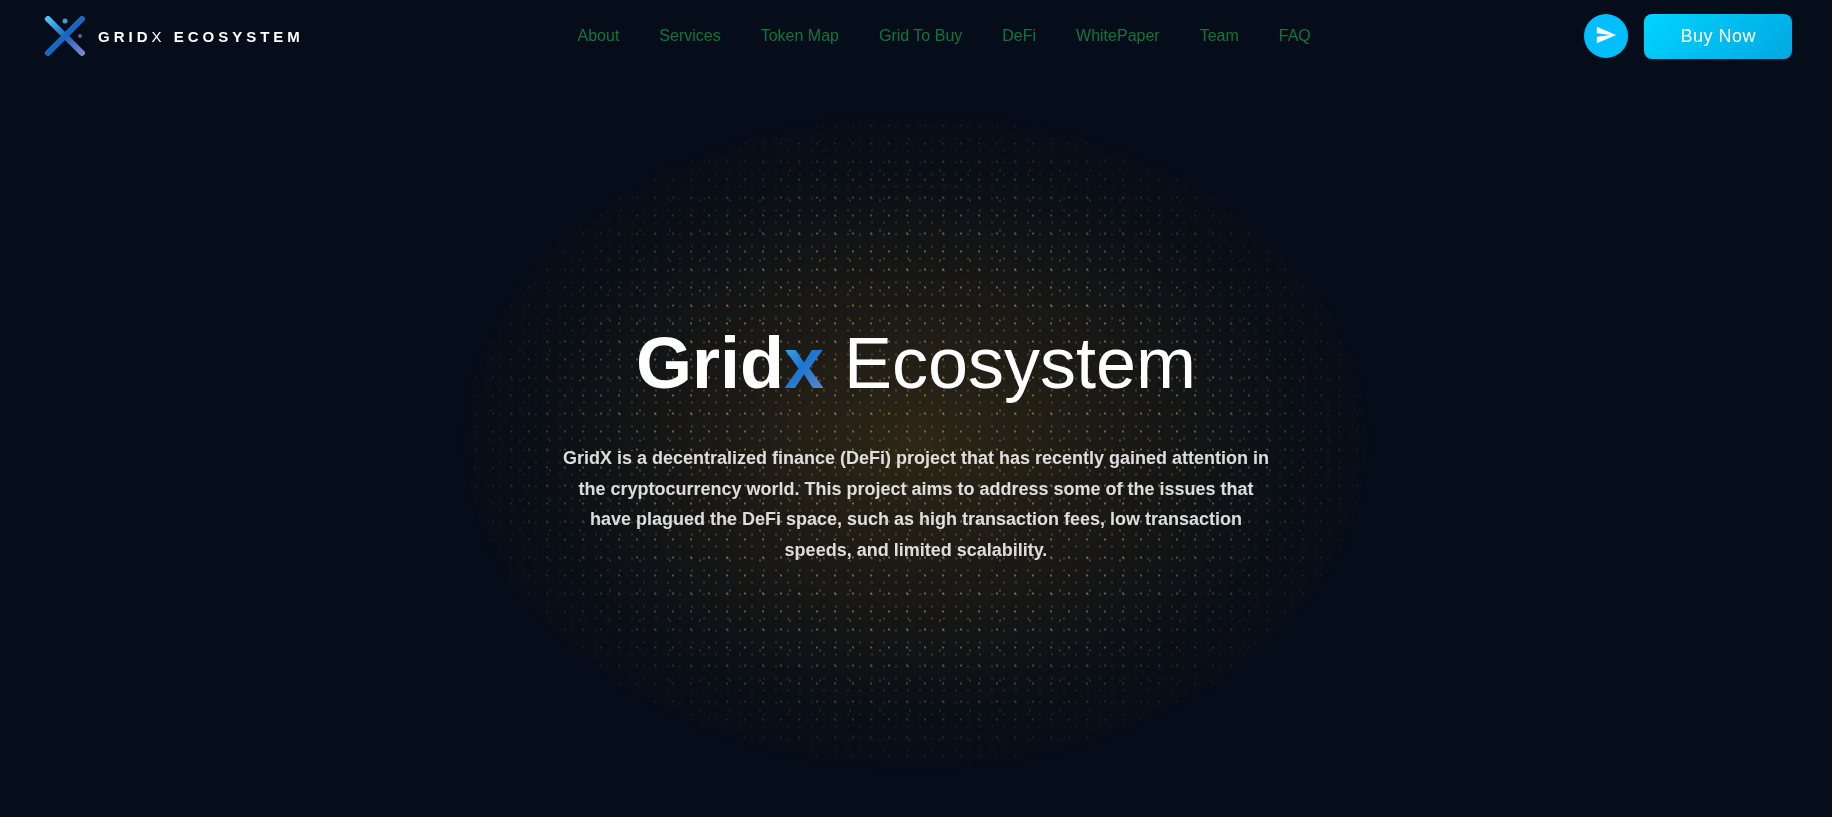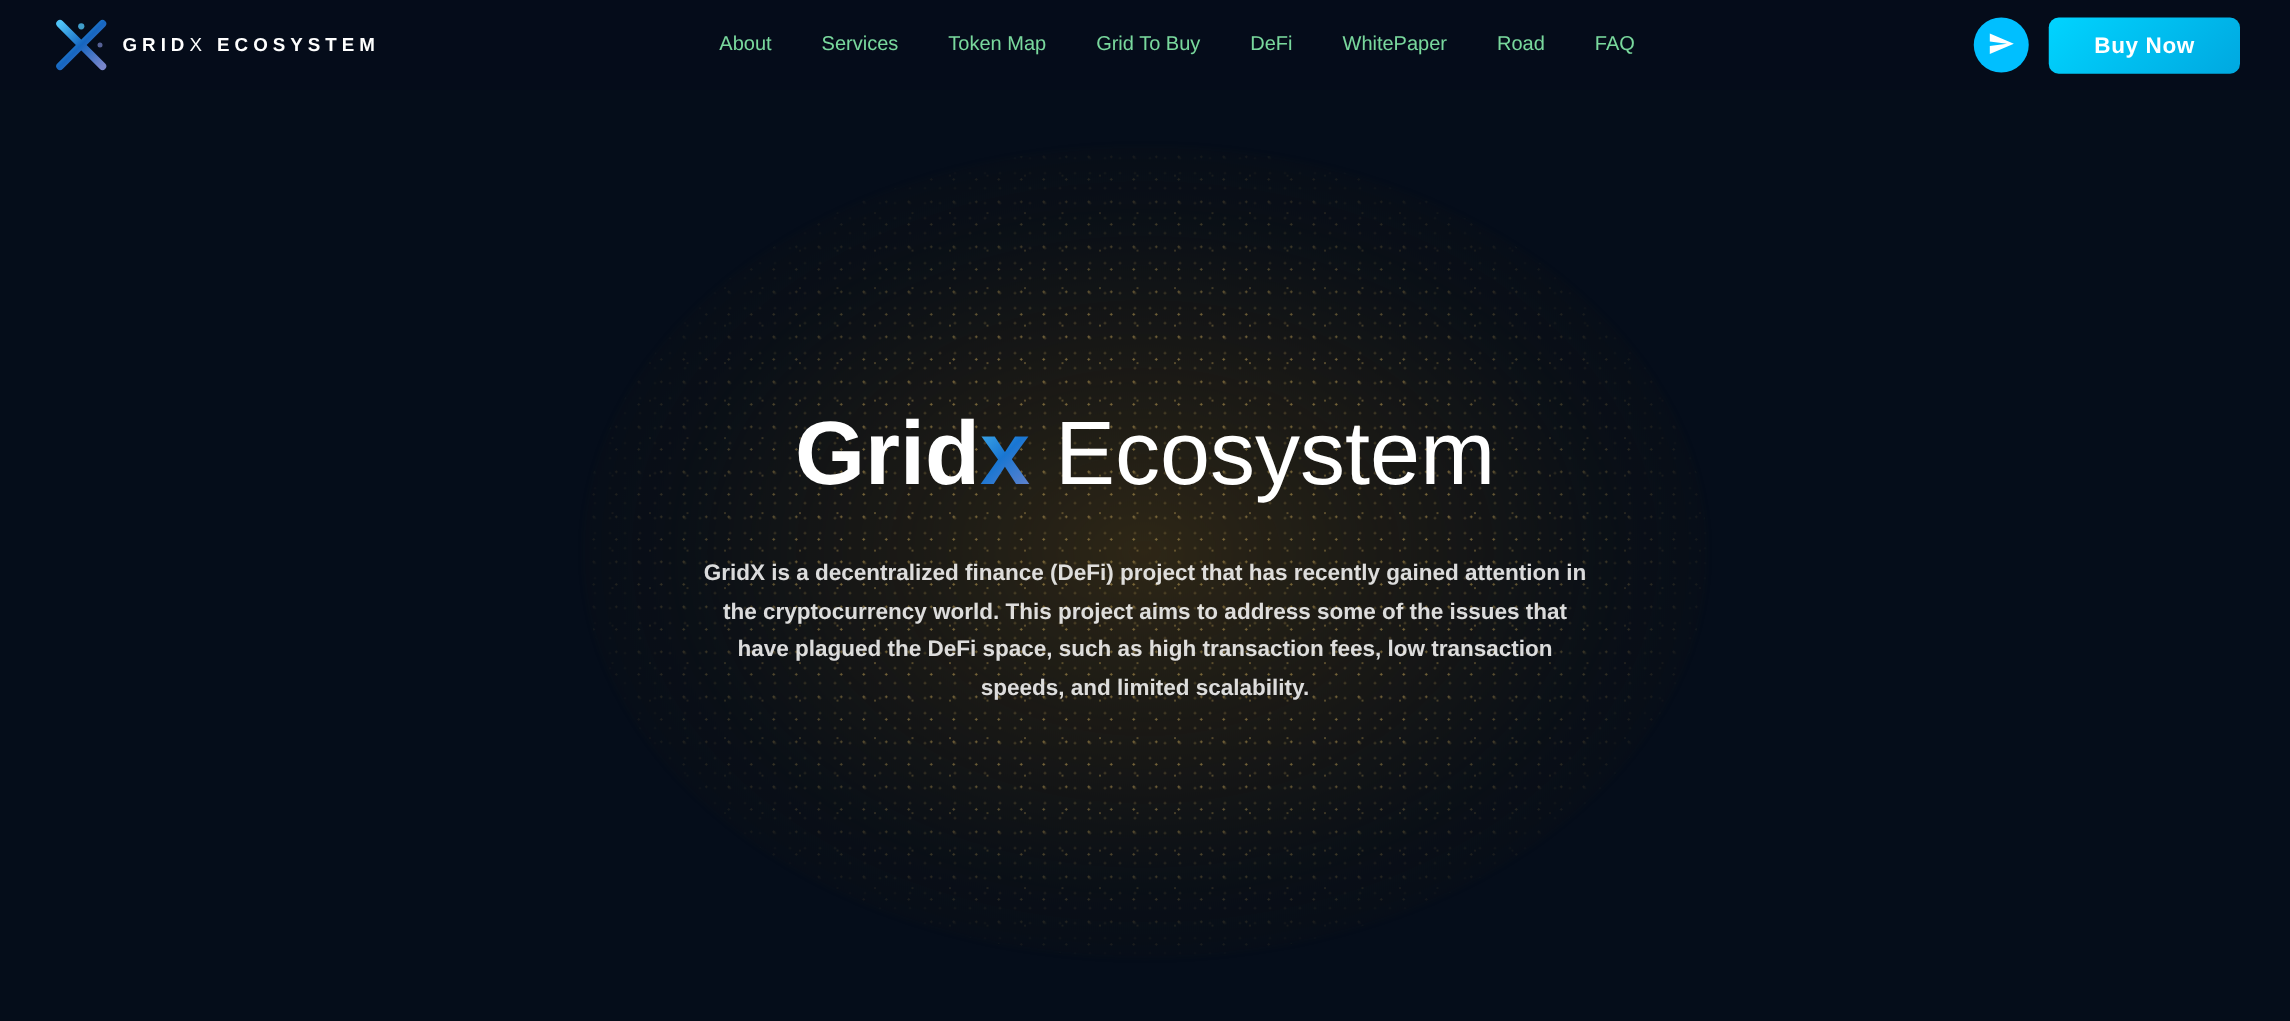--- a/index.html
+++ b/index.html
@@ -83,21 +83,21 @@
     }
 
     .nav-links {
       display: flex;
       align-items: center;
       gap: 40px;
       list-style: none;
     }
 
     .nav-links li a {
-      color: #86efac;
+      color: #15803d;
       text-decoration: none;
       font-size: 16px;
       font-weight: 400;
       opacity: 0.9;
       transition: opacity 0.2s;
     }
 
     .nav-right {
       display: flex;
       align-items: center;
@@ -123,21 +123,21 @@
       fill: white;
     }
 
     .buy-btn {
       background: linear-gradient(135deg, #00d4ff, #00a8e0);
       color: white;
       border: none;
       border-radius: 8px;
       padding: 12px 36px;
       font-size: 18px;
-      font-weight: 700;
+      font-weight: 400;
       cursor: pointer;
       letter-spacing: 0.5px;
     }
 
     
     .hero {
       position: relative;
       z-index: 10;
       display: flex;
       flex-direction: column;
@@ -229,21 +229,21 @@
     <li>
       <a href="#where-to-buy">Grid To Buy</a>
     </li>
     <li>
       <a href="#token">DeFi</a>
     </li>
     <li>
       <a href="#whitepaper">WhitePaper</a>
     </li>
     <li>
-      <a href="#team">Road</a>
+      <a href="#team">Team</a>
     </li>
     <li>
       <a href="#faq">FAQ</a>
     </li>
   </ul>
 
   <div class="nav-right">
     <button class="telegram-btn" title="Telegram">
       <span>
         <svg viewBox="0 0 24 24" fill="white" xmlns="http://www.w3.org/2000/svg">

